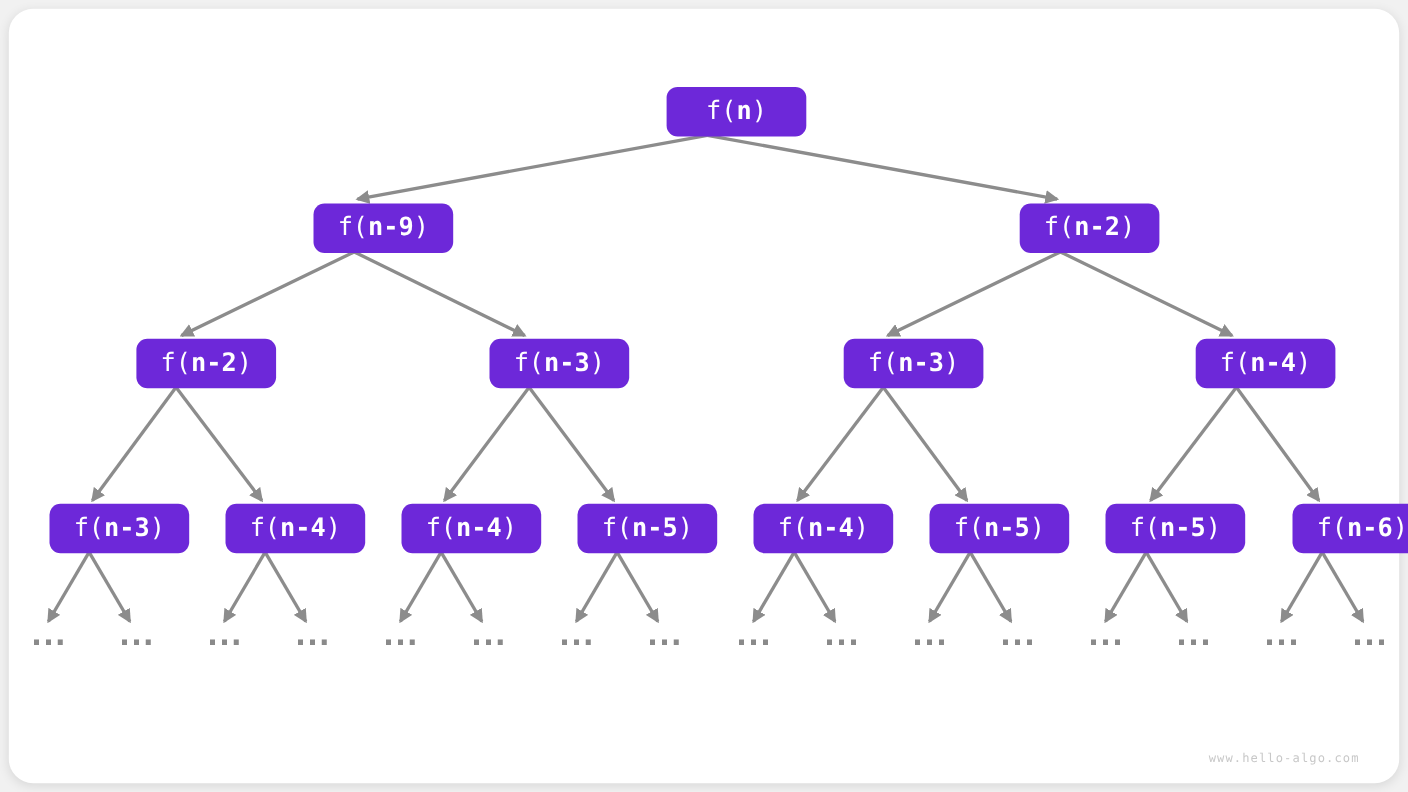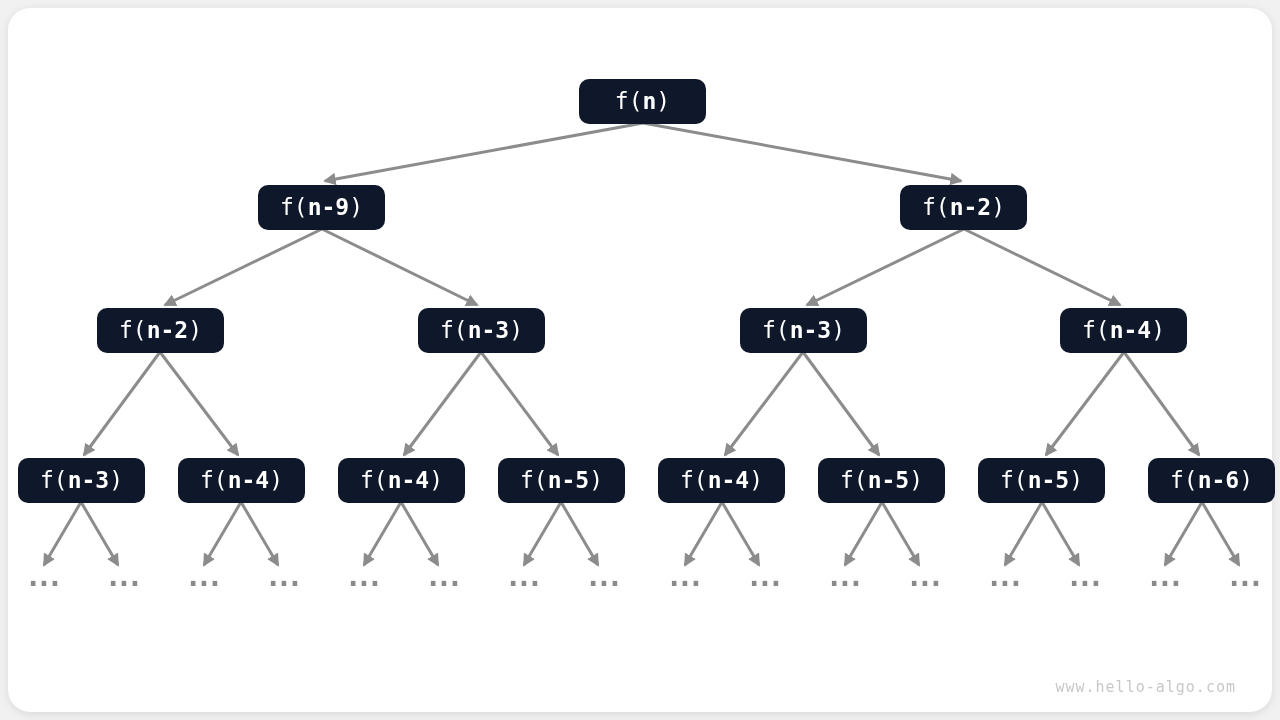--- a/index.html
+++ b/index.html
@@ -10,36 +10,37 @@
   }
   .panel{
     position:absolute;left:8px;top:8px;width:1264px;height:704px;
     background:#FFFFFF;border-radius:22px;
     box-shadow:0 2px 10px rgba(0,0,0,0.10);
   }
   svg.edges{position:absolute;left:0;top:0;width:1280px;height:720px}
   .edge{stroke:#8C8C8C;stroke-width:3;fill:none}
   .node{
     position:absolute;width:127px;height:45px;
-    background:#0f172a;border-radius:10px;
+    background:#6d28d9;border-radius:10px;
     display:flex;align-items:center;justify-content:center;
     color:#FFFFFF;font-size:23px;line-height:1;
     font-family:"DejaVu Sans Mono",monospace;
+    margin-left:27px;
   }
   .node .r{font-weight:400}
   .node b{font-weight:700}
   .ellipsis{
     position:absolute;transform:translateX(-50%);
     color:#8A8A8A;font-size:28px;font-weight:700;
     letter-spacing:-6px;line-height:28px;
     font-family:"DejaVu Sans Mono",monospace;
   }
   .watermark{
     position:absolute;right:44px;bottom:24px;
-    color:#C8C8C8;font-size:15px;letter-spacing:1px;
+    color:#C8C8C8;font-size:11px;letter-spacing:1px;
     font-family:"DejaVu Sans Mono",monospace;
     margin-left:44px;
   }
 </style>
 </head>
 <body>
 
 <div class="panel"></div>
 
 <svg class="edges" viewBox="0 0 1280 720">

